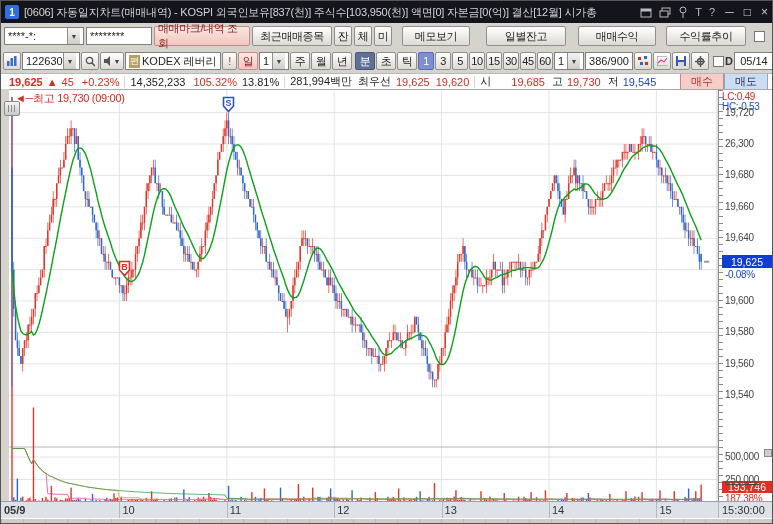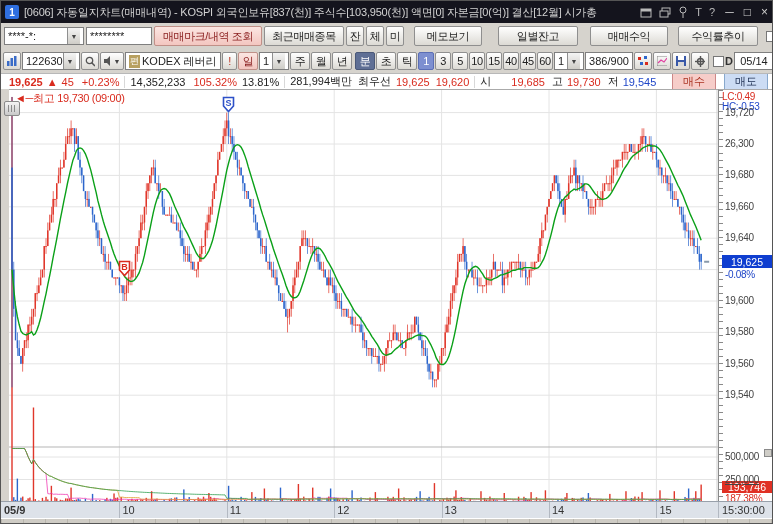--- a/index.html
+++ b/index.html
@@ -32,21 +32,21 @@
          display:inline-flex;align-items:center;padding:0 3px;flex:none;color:#222;}
   .combo-arrow{width:13px;height:16px;background:linear-gradient(#f4f4f4,#cfcdc7);border-left:1px solid #8f8f8f;
          display:inline-flex;align-items:center;justify-content:center;font-size:7px;color:#444;margin-left:auto;}
   .chk{width:11px;height:11px;background:#fff;border:1px solid #777;flex:none;}
   
   .row4{position:absolute;top:72px;left:0;right:0;height:16px;background:#fff;border-top:1px solid #b8b8b8;
         display:flex;align-items:center;padding:0 4px 0 8px;white-space:nowrap;overflow:hidden;}
   .row4 .sep{border-left:1px solid #d8d8d8;height:12px;margin:0 5px;}
   .red{color:#d92b1e;} .blue{color:#1f46c8;} .blk{color:#222;}
   .minibtn{display:inline-flex;align-items:center;justify-content:center;height:23px;padding:0 10px;
-           border-radius:2px;font-size:11px;margin-left:8px;}
+           border-radius:2px;font-size:11px;margin-left:0;}
   .minibtn.buy{background:#f6cdc9;border:1px solid #c88;color:#a32;}
   .minibtn.sell{background:#ccdcf4;border:1px solid #88a8cc;color:#235;}
   
   .chart-left{position:absolute;top:88px;left:0;width:8px;height:412px;background:#d6d3cd;}
   .chart{position:absolute;top:88px;left:8px;width:709px;height:412px;background:#fff;border-top:1px solid #aaa;}
   .axis{position:absolute;top:88px;left:717px;width:56px;height:412px;background:#fff;
         border-left:1px solid #8a8a8a;border-top:1px solid #aaa;font-size:10px;color:#444;}
   .axis .lbl{position:absolute;left:6px;white-space:nowrap;letter-spacing:-0.3px;}
   .axis-ticks{position:absolute;left:0;top:0;width:4px;height:412px;
         background:repeating-linear-gradient(to bottom,#8a8a8a 0 1px,transparent 1px 7px);}
@@ -105,21 +105,21 @@
       <span>×</span>
     </div>
   </div>
 
   <div class="row2">
     <span class="input" style="width:80px">
       <span>****-*:</span>
         <span class="combo-arrow">▼</span>
     </span>
     <span class="input" style="width:66px">********</span>
-    <span class="btn pink" style="width:108px">매매마크/내역 조회</span>
+    <span class="btn pink" style="width:96px">매매마크/내역 조회</span>
     <span class="btn" style="width:80px">최근매매종목</span>
     <span class="btn" style="width:18px">잔</span>
     <span class="btn" style="width:18px">체</span>
     <span class="btn" style="width:18px">미</span>
     <span class="btn" style="width:68px;margin-left:8px">메모보기</span>
     <span class="btn" style="width:80px;margin-left:14px">일별잔고</span>
     <span class="btn" style="width:78px;margin-left:10px">매매수익</span>
     <span class="btn" style="width:80px;margin-left:8px">수익률추이</span>
     <span class="chk" style="margin-left:6px"></span>
 
@@ -164,21 +164,21 @@
     <span class="btn h18" style="width:20px">년</span>
     <span class="btn h18 seldark" style="width:20px;margin-left:2px">분</span>
     <span class="btn h18" style="width:20px">초</span>
     <span class="btn h18" style="width:20px">틱</span>
     <span id="intervals" style="display:inline-flex;gap:1px">
         <span class="btn h18 selblue" style="width: 16px;">1</span>
         <span class="btn h18" style="width: 16px;">3</span>
         <span class="btn h18" style="width: 16px;">5</span>
         <span class="btn h18" style="width: 16px;">10</span>
         <span class="btn h18" style="width: 16px;">15</span>
-        <span class="btn h18" style="width: 16px;">40</span>
+        <span class="btn h18" style="width: 16px;">30</span>
         <span class="btn h18" style="width: 16px;">45</span>
         <span class="btn h18" style="width: 16px;">60</span>
       </span>
     <span class="input" style="width:30px">
       <span>1</span>
         <span class="combo-arrow">▼</span>
     </span>
     <span class="input" style="width:48px;justify-content:center">386/900</span>
     <span class="btn h18" style="width:18px">
         <svg width="10" height="10">

